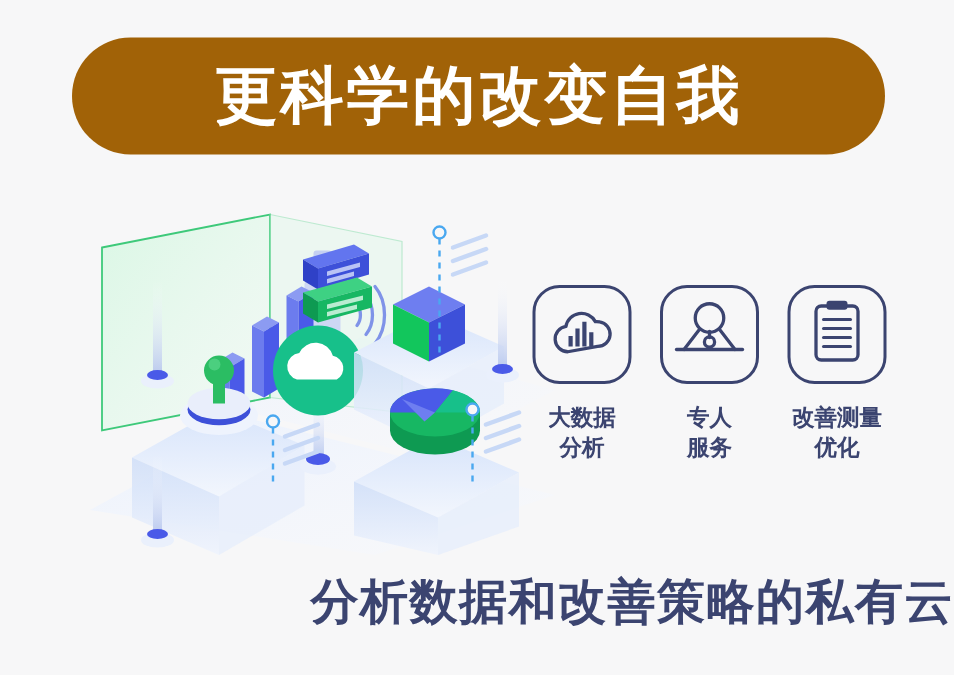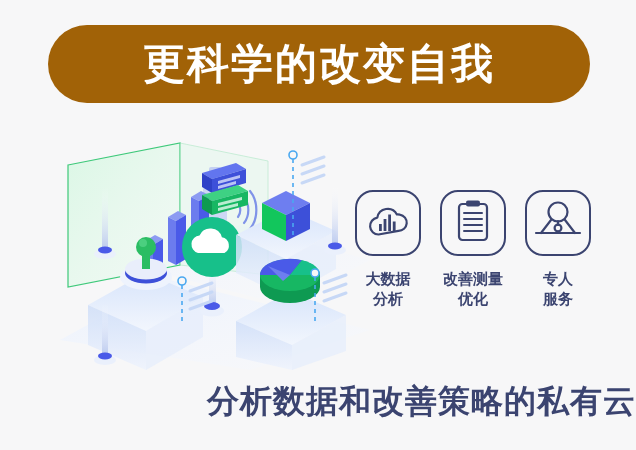--- a/index.html
+++ b/index.html
@@ -290,20 +290,39 @@
               <rect x="13" y="21" width="2.8" height="7"></rect>
               <rect x="17.6" y="16" width="2.8" height="12"></rect>
               <rect x="22.2" y="11.5" width="2.8" height="16.5"></rect>
               <rect x="26.8" y="18.5" width="2.8" height="9.5"></rect>
             </g>
           </svg>
         </span>
       </div>
       <div class="feature-label">大数据
 分析</div>
+    </div>
+
+    <div class="feature">
+      <div class="feature-badge">
+        <span>
+          <svg width="48" height="42" viewBox="0 0 48 42" xmlns="http://www.w3.org/2000/svg">
+            <g fill="none" stroke="#3b4470" stroke-width="2.2" stroke-linejoin="round" stroke-linecap="round">
+              <circle cx="24" cy="12" r="9.5"></circle>
+              <path d="M17 20 L7 33"></path>
+              <path d="M31 20 L41 33"></path>
+              <path d="M24 21 L24 25"></path>
+              <line x1="2" y1="33" x2="46" y2="33"></line>
+            </g>
+            <circle cx="24" cy="28" r="3.4" fill="none" stroke="#3b4470" stroke-width="2.2"></circle>
+          </svg>
+        </span>
+      </div>
+      <div class="feature-label">专人
+服务</div>
     </div>
 
     <div class="feature">
       <div class="feature-badge">
         <span>
           <svg width="38" height="44" viewBox="0 0 38 44" xmlns="http://www.w3.org/2000/svg">
             <rect x="5" y="5" width="28" height="36" rx="3.5" fill="none" stroke="#3b4470" stroke-width="2.2"></rect>
             <rect x="12" y="1.5" width="14" height="6" rx="2" fill="#3b4470"></rect>
             <g stroke="#3b4470" stroke-width="2" stroke-linecap="round">
               <line x1="10" y1="14" x2="28" y2="14"></line>
@@ -311,36 +330,17 @@
               <line x1="10" y1="26" x2="28" y2="26"></line>
               <line x1="10" y1="32" x2="28" y2="32"></line>
             </g>
           </svg>
         </span>
       </div>
       <div class="feature-label">改善测量
 优化</div>
     </div>
 
-    <div class="feature">
-      <div class="feature-badge">
-        <span>
-          <svg width="48" height="42" viewBox="0 0 48 42" xmlns="http://www.w3.org/2000/svg">
-            <g fill="none" stroke="#3b4470" stroke-width="2.2" stroke-linejoin="round" stroke-linecap="round">
-              <circle cx="24" cy="12" r="9.5"></circle>
-              <path d="M17 20 L7 33"></path>
-              <path d="M31 20 L41 33"></path>
-              <path d="M24 21 L24 25"></path>
-              <line x1="2" y1="33" x2="46" y2="33"></line>
-            </g>
-            <circle cx="24" cy="28" r="3.4" fill="none" stroke="#3b4470" stroke-width="2.2"></circle>
-          </svg>
-        </span>
-      </div>
-      <div class="feature-label">专人
-服务</div>
-    </div>
-
   </div>
 
   <div class="footer-text">分析数据和改善策略的私有云</div>
 
 </div>
 
 </body></html>

